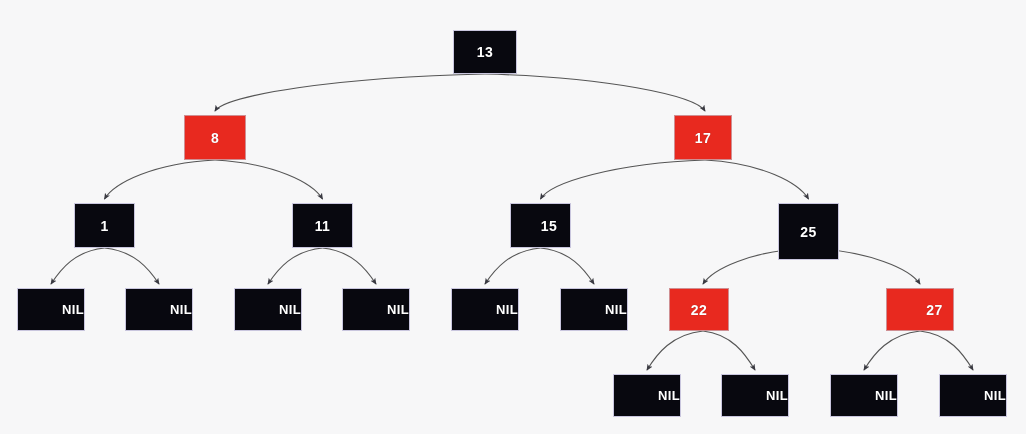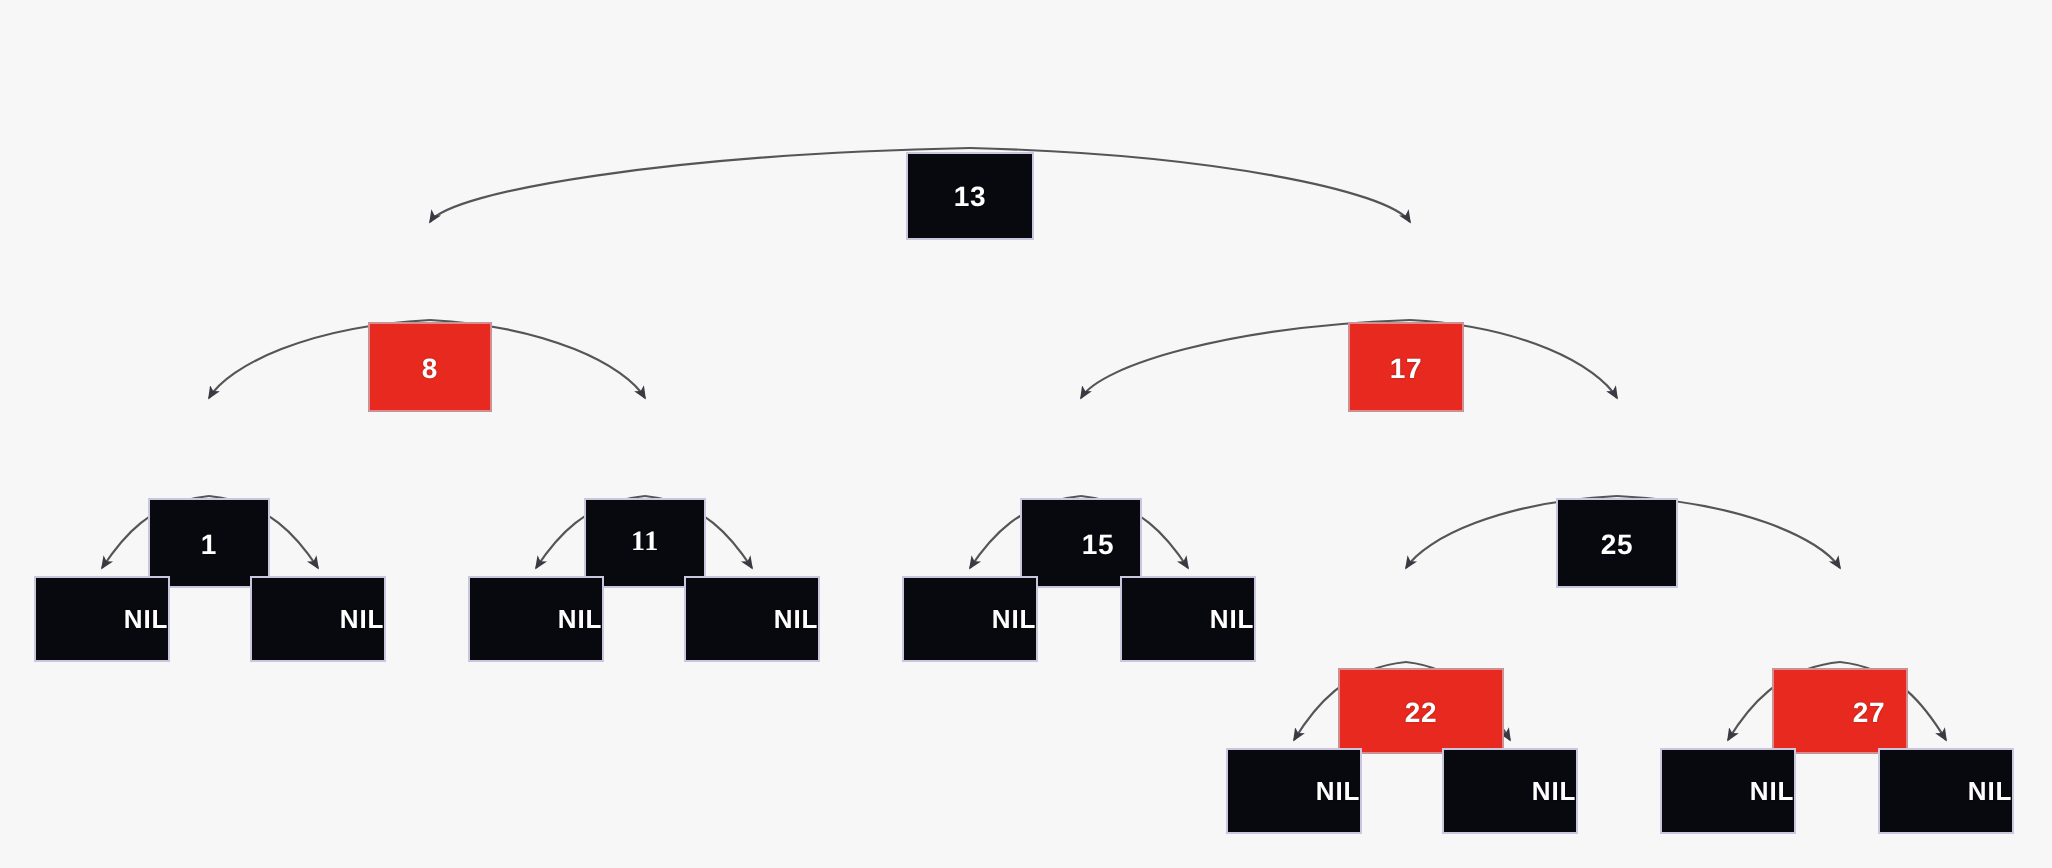--- a/index.html
+++ b/index.html
@@ -42,21 +42,20 @@
   .node.black {
     background: #08080f;
     border: 1px solid #c9c6de;
   }
   .node.red {
     background: #e8291f;
     border: 1px solid #cf8f93;
   }
   .node.value {
     font-size: 14px;
-    margin-top: 46px;
   }
   .node.nil {
     font-size: 13px;
     padding-left: 44px;
   }
 </style>
 </head>
 <body>
 
 <div id="canvas">
@@ -85,29 +84,29 @@
         <path d="M703,331 C731.6,334.12 745,353.62 755,370" fill="none" stroke="#555555" stroke-width="1.1" marker-end="url(#arrowhead)"></path>
         <path d="M920,331 C889.2,334.12 874,353.62 864,370" fill="none" stroke="#555555" stroke-width="1.1" marker-end="url(#arrowhead)"></path>
         <path d="M920,331 C949.15,334.12 963,353.62 973,370" fill="none" stroke="#555555" stroke-width="1.1" marker-end="url(#arrowhead)"></path>
       </g>
   </svg>
   <div id="node-layer">
       <div class="node black value" style="left: 453px; top: 30px; width: 64px; height: 44px;">13</div>
       <div class="node red value" style="left: 184px; top: 115px; width: 62px; height: 45px;">8</div>
       <div class="node red value" style="left: 674px; top: 115px; width: 58px; height: 45px;">17</div>
       <div class="node black value" style="left: 74px; top: 203px; width: 61px; height: 45px;">1</div>
-      <div class="node black value" style="left: 292px; top: 203px; width: 61px; height: 45px; font-family: Liberation Serif, serif;">11</div>
+      <div class="node black value" style="left: 292px; top: 203px; width: 61px; height: 45px;">11</div>
       <div class="node black value" style="left: 510px; top: 203px; width: 61px; height: 45px; padding-left: 17px;">15</div>
-      <div class="node black value" style="left: 778px; top: 203px; width: 61px; height: 45px;">25</div>
+      <div class="node black value" style="left: 778px; top: 203px; width: 61px; height: 57px;">25</div>
       <div class="node black nil" style="left: 17px; top: 288px; width: 68px; height: 43px;">NIL</div>
       <div class="node black nil" style="left: 125px; top: 288px; width: 68px; height: 43px;">NIL</div>
       <div class="node black nil" style="left: 234px; top: 288px; width: 68px; height: 43px;">NIL</div>
       <div class="node black nil" style="left: 342px; top: 288px; width: 68px; height: 43px;">NIL</div>
       <div class="node black nil" style="left: 451px; top: 288px; width: 68px; height: 43px;">NIL</div>
       <div class="node black nil" style="left: 560px; top: 288px; width: 68px; height: 43px;">NIL</div>
-      <div class="node red value" style="left: 669px; top: 288px; width: 83px; height: 43px;">22</div>
+      <div class="node red value" style="left: 669px; top: 288px; width: 60px; height: 43px;">22</div>
       <div class="node red value" style="left: 886px; top: 288px; width: 68px; height: 43px; padding-left: 29px;">27</div>
       <div class="node black nil" style="left: 613px; top: 374px; width: 68px; height: 43px;">NIL</div>
       <div class="node black nil" style="left: 721px; top: 374px; width: 68px; height: 43px;">NIL</div>
       <div class="node black nil" style="left: 830px; top: 374px; width: 68px; height: 43px;">NIL</div>
       <div class="node black nil" style="left: 939px; top: 374px; width: 68px; height: 43px;">NIL</div>
     </div>
 </div>
 
 </body></html>

